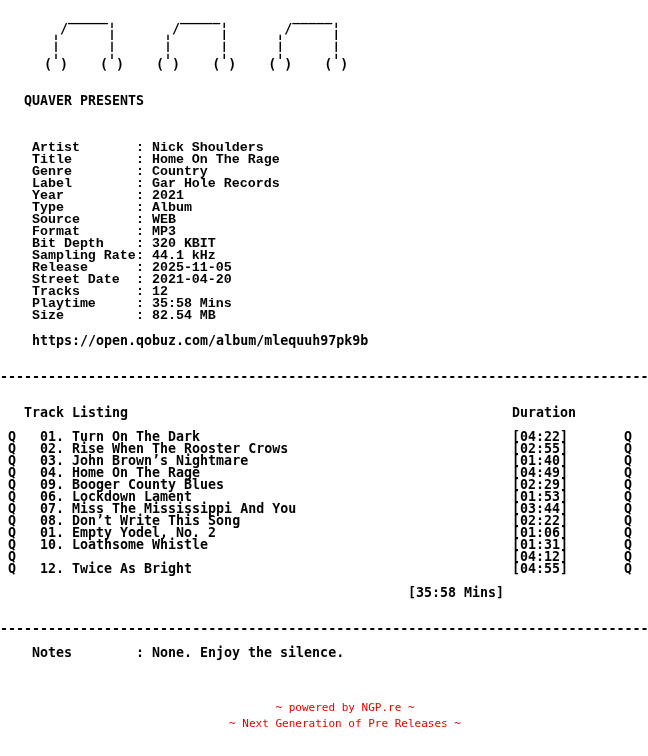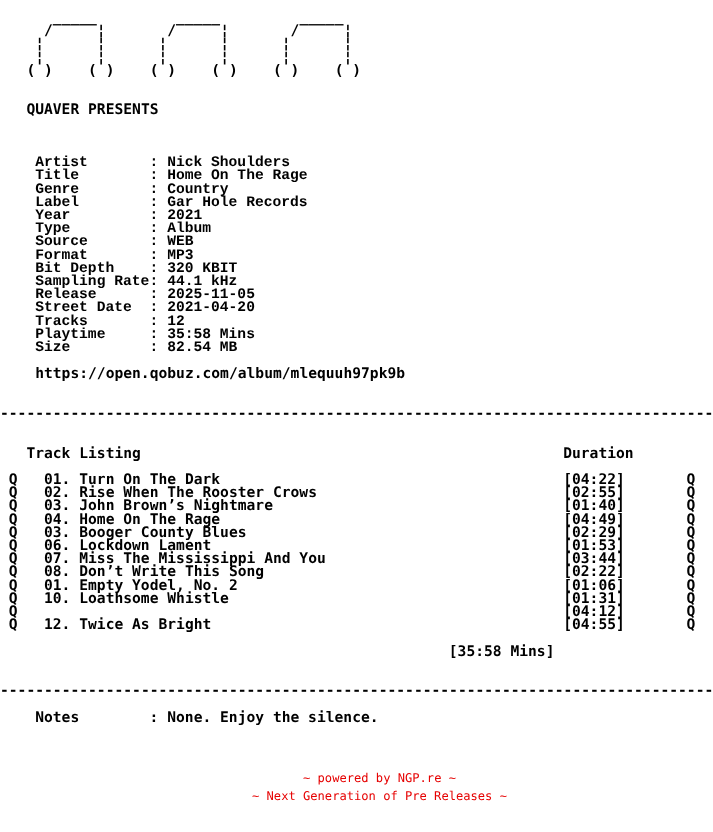--- a/index.html
+++ b/index.html
@@ -7,21 +7,21 @@
     width: 648px; height: 756px;
     background: #ffffff;
     position: relative;
     overflow: hidden;
     font-family: "DejaVu Sans Mono", "Liberation Mono", monospace;
     font-weight: bold;
     font-size: 13.3px;
     line-height: 12px;
     color: #000000;
   }
-  pre { margin: 0; font: inherit; white-space: pre; }
+  pre { margin: 0; font: inherit; white-space: pre; padding-left: 20px; }
 
   .art       { position: absolute; top: 11px;  left: 0; }
   .presents  { position: absolute; top: 95px;  left: 24px; white-space: pre; }
 
   .meta      { position: absolute; top: 142px; left: 32px; width: 600px; font-family: Liberation Mono, monospace; }
   .meta-row  { position: relative; height: 12px; }
   .m-label   { position: absolute; left: 0;     white-space: pre; }
   .m-value   { position: absolute; left: 104px; white-space: pre; }
 
   .url       { position: absolute; top: 335px; left: 32px; white-space: pre; text-decoration: none; color: inherit; text-align: center; }
@@ -175,21 +175,21 @@
 
   <div class="track-row">
     <span class="q-left">Q</span>
     <span class="t-title">04. Home On The Rage</span>
     <span class="t-dur">[04:49]</span>
     <span class="q-right">Q</span>
   </div>
 
   <div class="track-row">
     <span class="q-left">Q</span>
-    <span class="t-title">03. Booger County Blues</span>
+    <span class="t-title">09. Booger County Blues</span>
     <span class="t-dur">[02:29]</span>
     <span class="q-right">Q</span>
   </div>
 
   <div class="track-row">
     <span class="q-left">Q</span>
     <span class="t-title">06. Lockdown Lament</span>
     <span class="t-dur">[01:53]</span>
     <span class="q-right">Q</span>
   </div>

